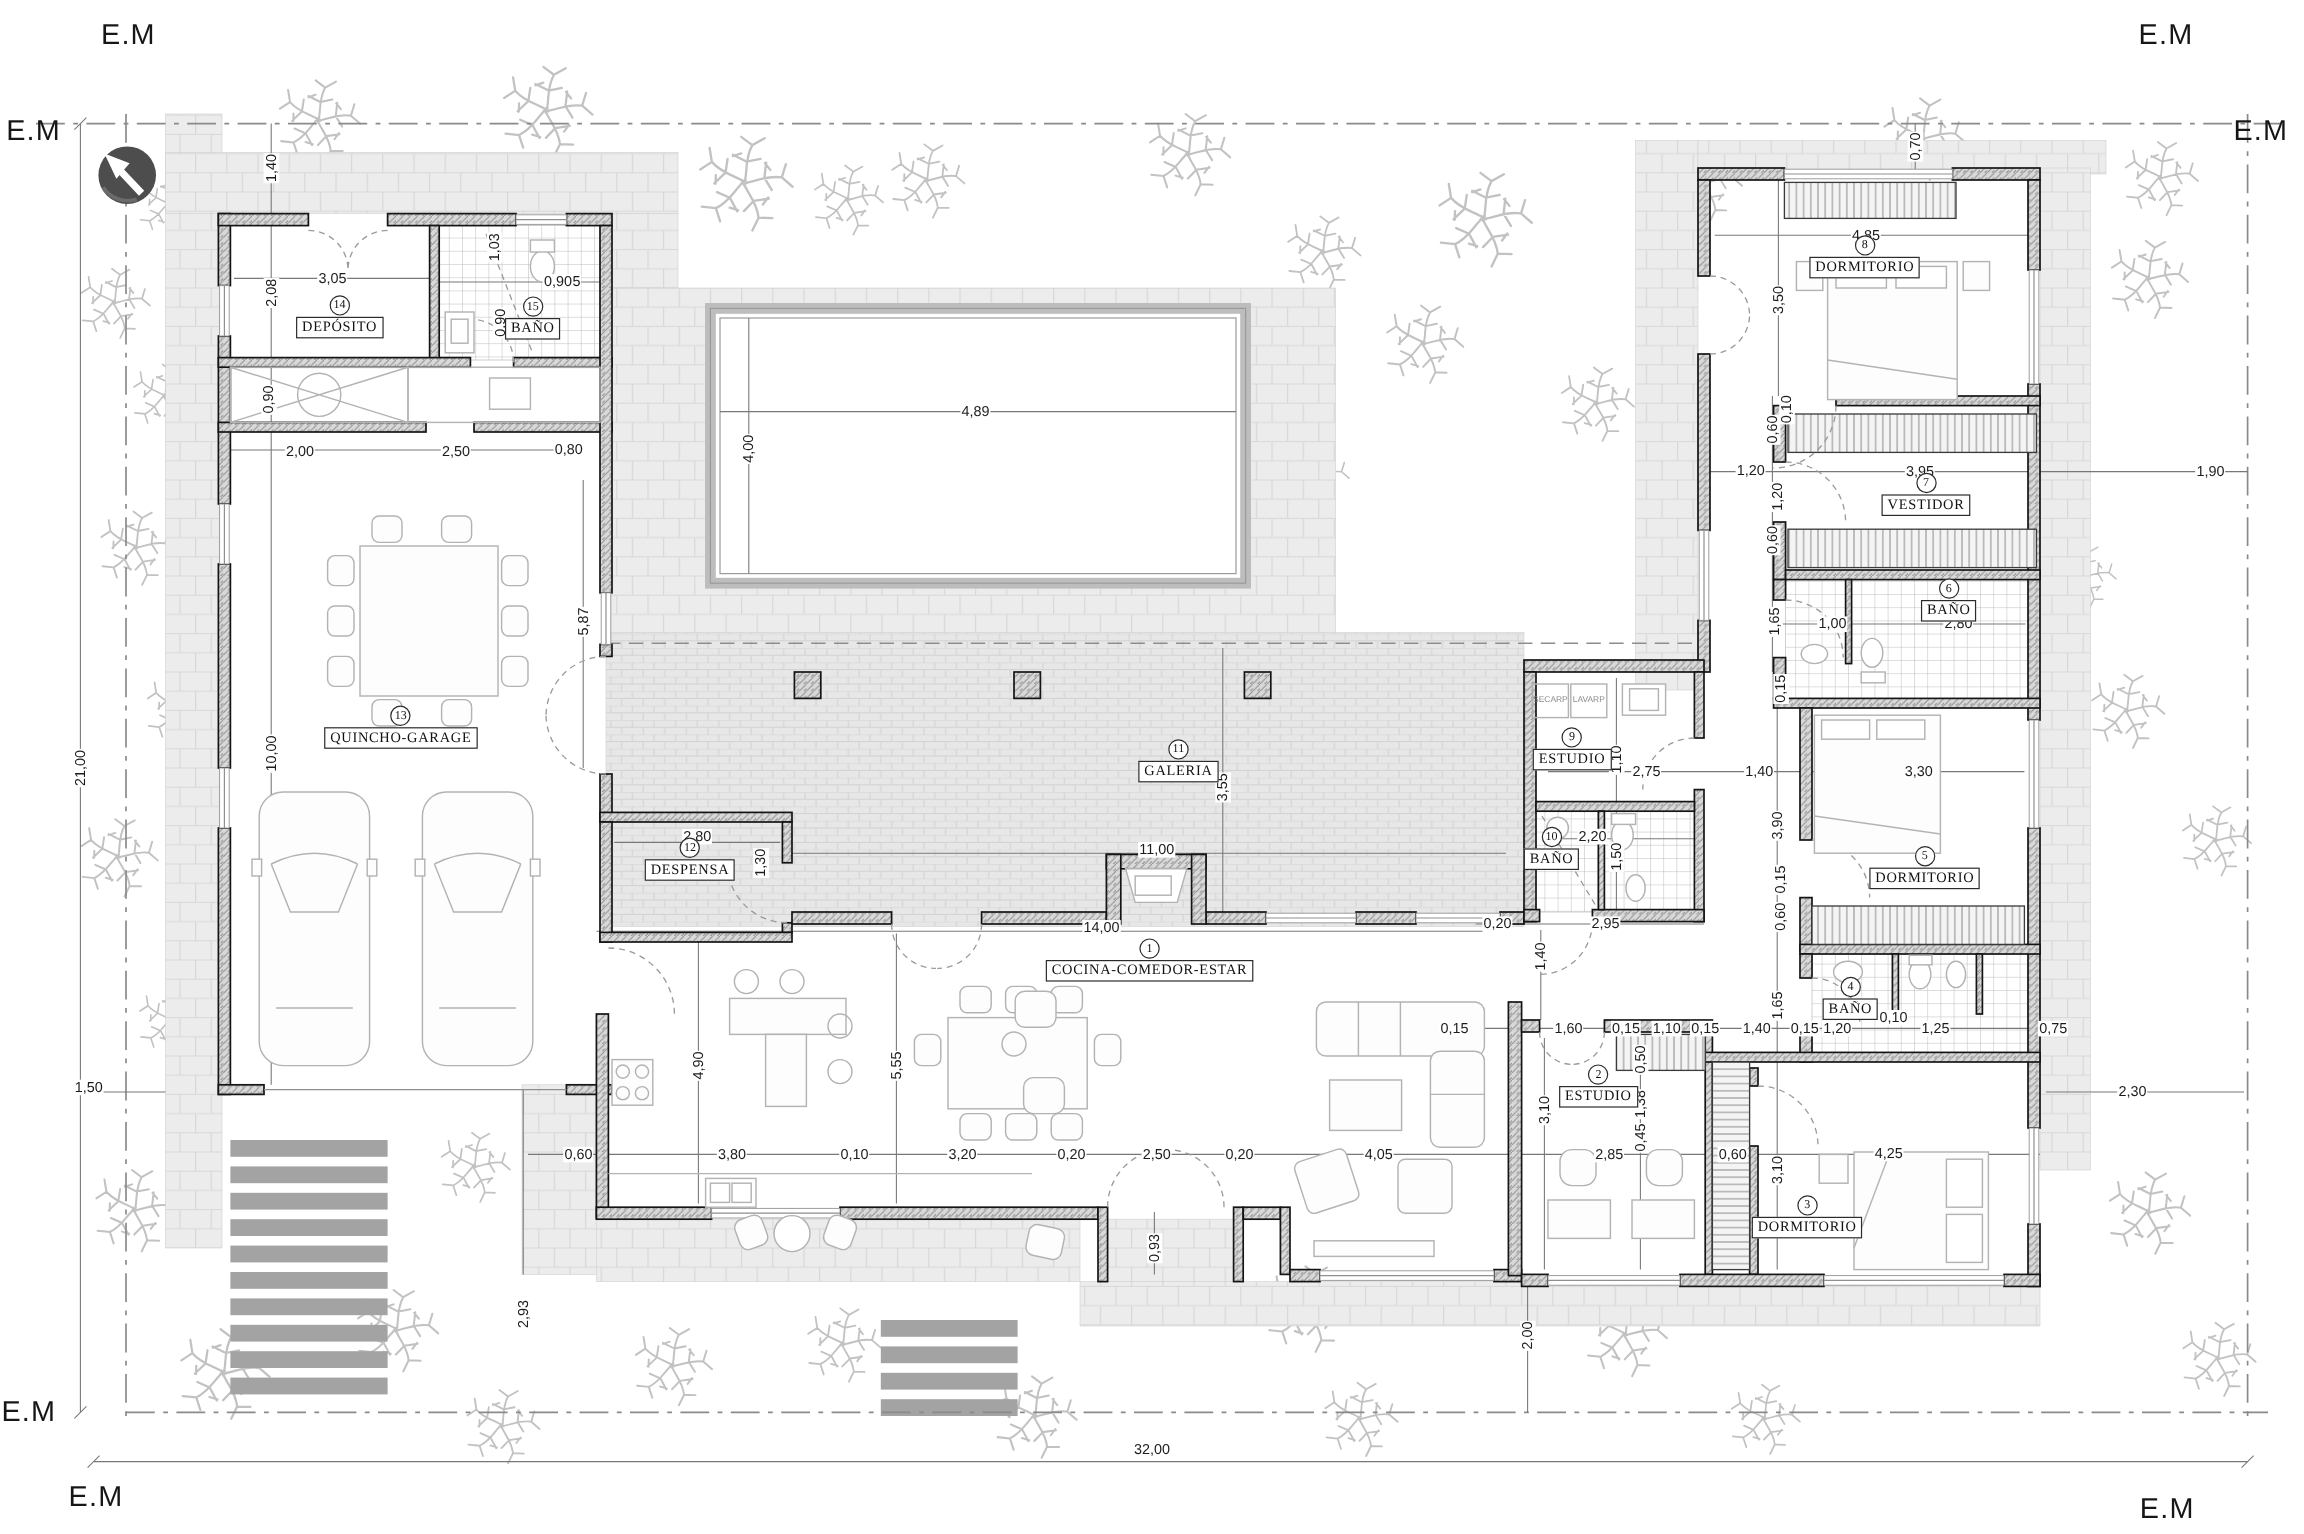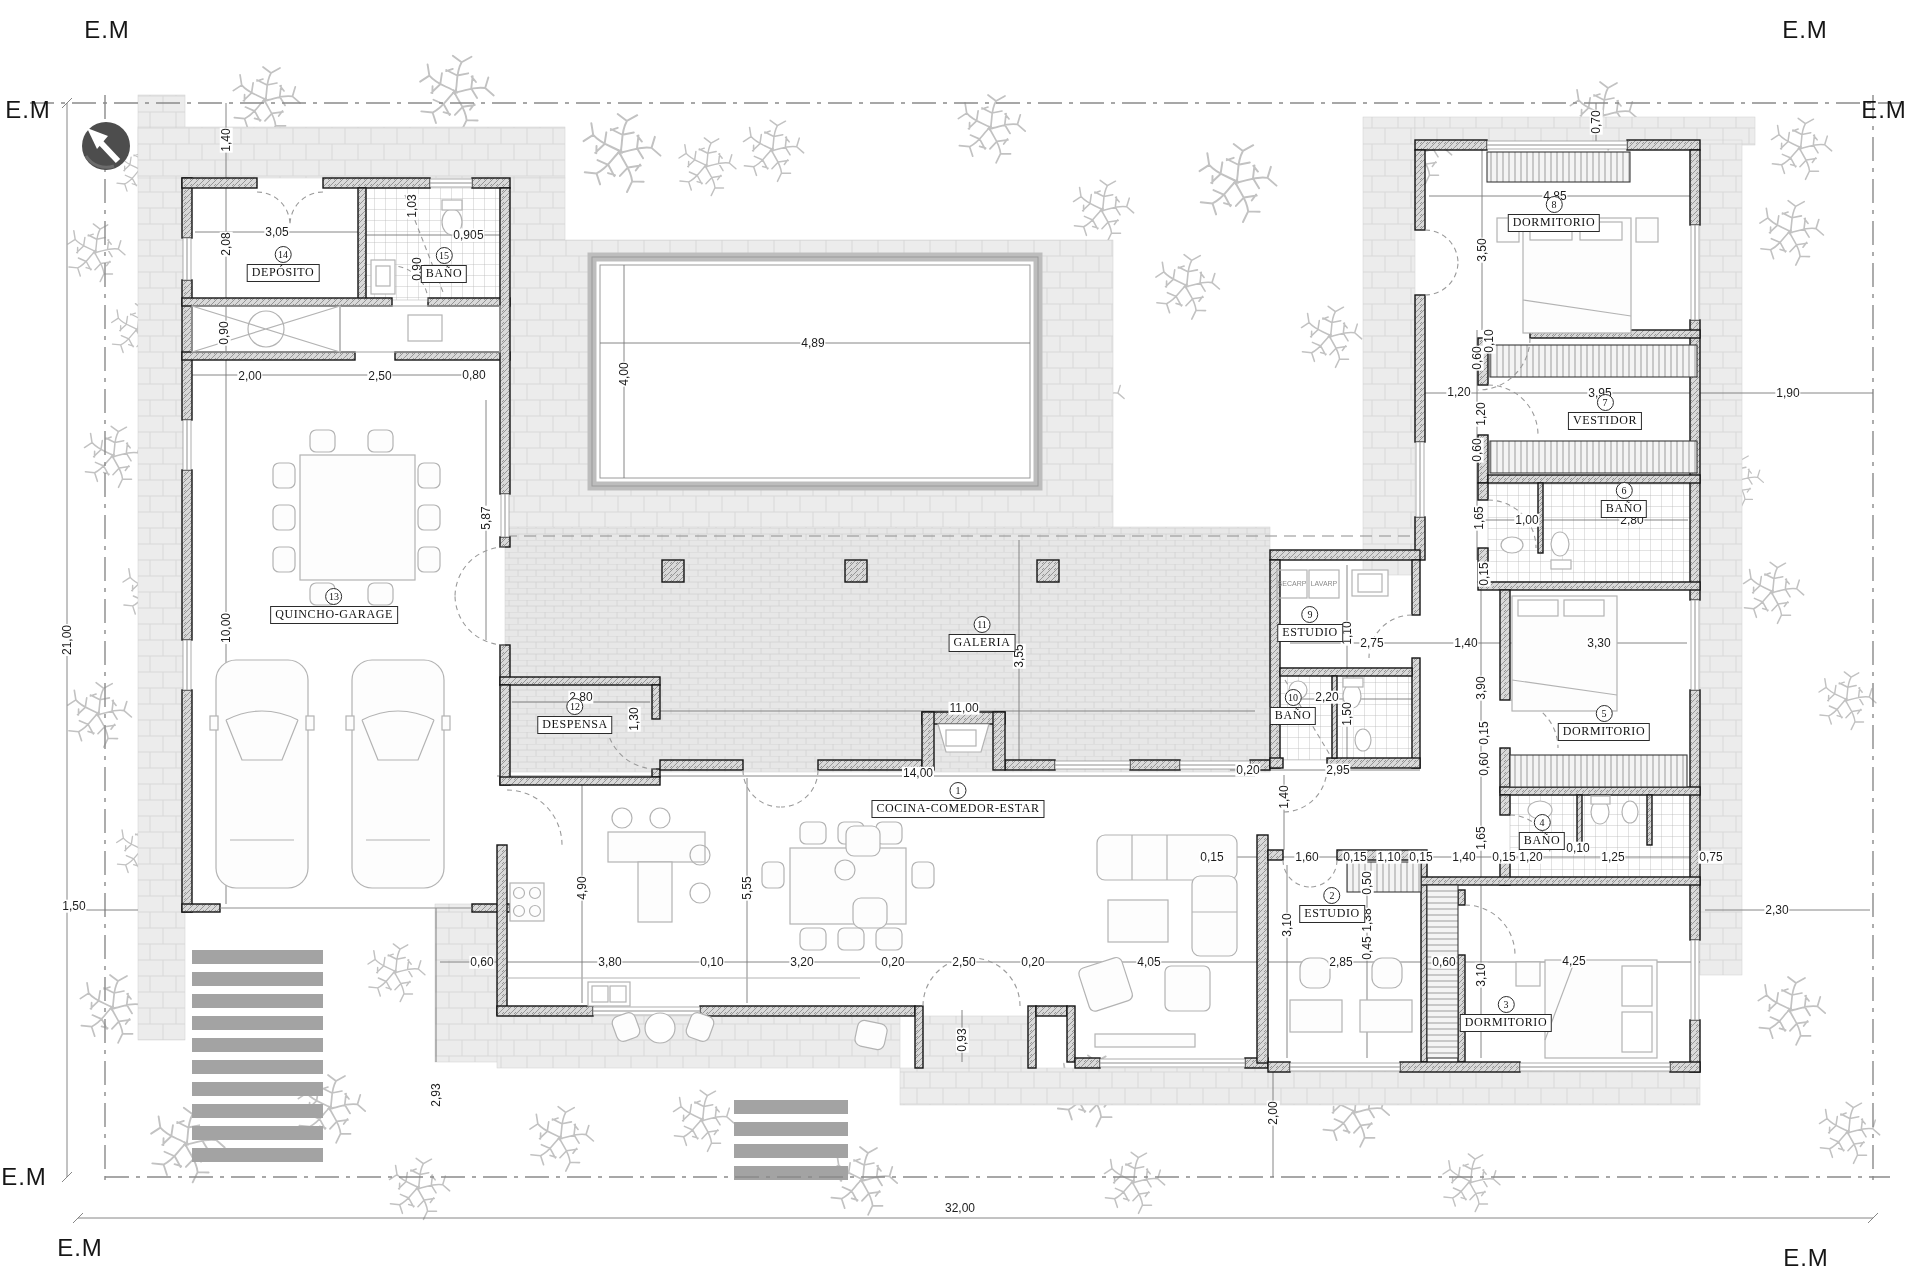--- a/index.html
+++ b/index.html
@@ -567,21 +567,21 @@
       <span class="dim v" style="left: 1484px; top: 764px;">0,60</span>
       <span class="dim v" style="left: 1484px; top: 574px;">0,15</span>
       <span class="dim v" style="left: 1596px; top: 122px;">0,70</span>
       <span class="dim" style="left: 1555px; top: 196px;">4,85</span>
       <span class="dim v" style="left: 1482px; top: 250px;">3,50</span>
       <span class="dim v" style="left: 1477px; top: 358px;">0,60</span>
       <span class="dim v" style="left: 1489px; top: 341px;">0,10</span>
       <span class="dim" style="left: 1459px; top: 392px;">1,20</span>
       <span class="dim v" style="left: 1481px; top: 414px;">1,20</span>
       <span class="dim" style="left: 1600px; top: 393px;">3,95</span>
-      <span class="dim" style="left: 1788px; top: 393px;">1,90</span>
+      <span class="dim" style="left: 1842px; top: 393px;">1,90</span>
       <span class="dim v" style="left: 1477px; top: 450px;">0,60</span>
       <span class="dim v" style="left: 1479px; top: 518px;">1,65</span>
       <span class="dim" style="left: 1527px; top: 520px;">1,00</span>
       <span class="dim" style="left: 1632px; top: 520px;">2,80</span>
       <span class="dim" style="left: 1777px; top: 910px;">2,30</span>
       <span class="dim v" style="left: 1273px; top: 1113px;">2,00</span>
       <span class="dim sm" style="left: 1292px; top: 584px;">SECARP</span>
       <span class="dim sm" style="left: 1324px; top: 584px;">LAVARP</span>
       <div class="room" style="left: 958px; top: 800px;">
         <span class="num">1</span>

